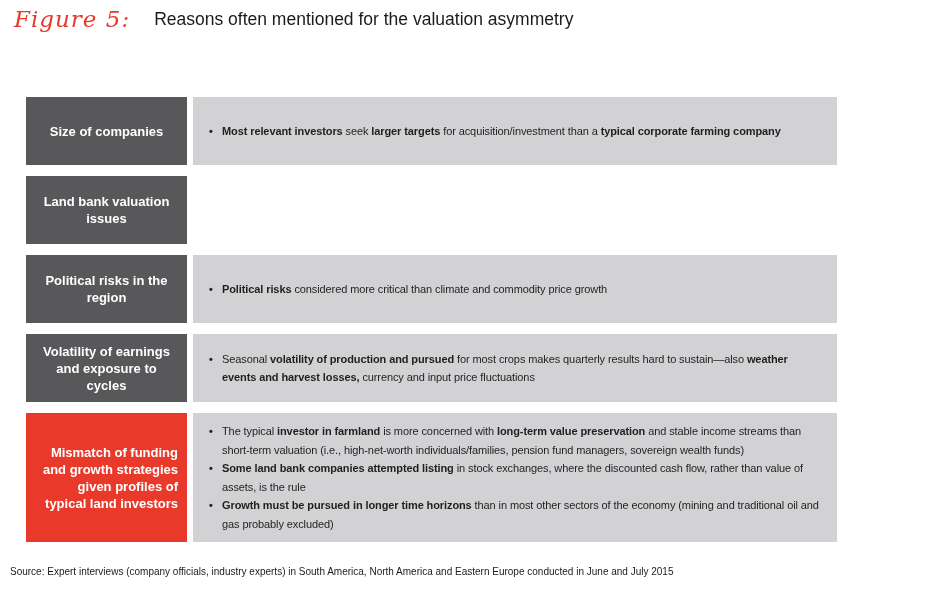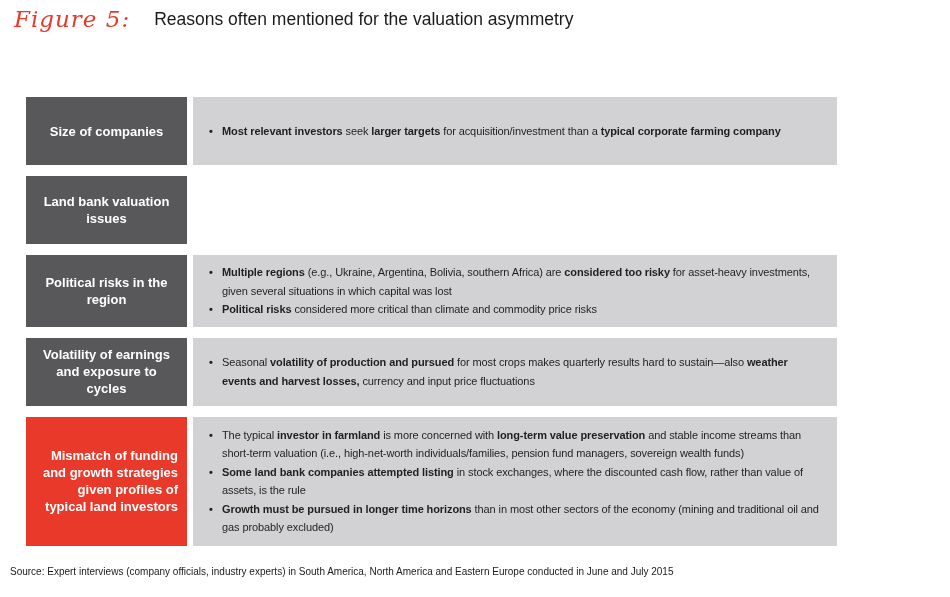--- a/index.html
+++ b/index.html
@@ -84,22 +84,21 @@
           </ul>
         </div>
       </div>
       <div class="figure-row">
         <div class="row-label">Land bank valuation issues</div>
       </div>
       <div class="figure-row">
         <div class="row-label">Political risks in the region</div>
         <div class="row-content">
           <ul class="bullets">
-            <li><b>Multiple regions</b><span> (e.g., Ukraine, Argentina, Bolivia, southern Africa) are </span><b>considered too risky</b><span> for asset-heavy investments, given several situations in which capital was lost</span></li>
-            <li><b>Political risks</b><span> considered more critical than climate and commodity price risks</span></li>
+            <li><b>Political risks</b><span> considered more critical than climate and commodity price growth</span></li>
           </ul>
         </div>
       </div>
       <div class="figure-row">
         <div class="row-label">Volatility of earnings and exposure to cycles</div>
         <div class="row-content">
           <ul class="bullets">
             <li><span>Seasonal </span><b>volatility of production and pursued</b><span> for most crops makes quarterly results hard to sustain—also </span><b>weather events and harvest losses,</b><span> currency and input price fluctuations</span></li>
           </ul>
         </div>

